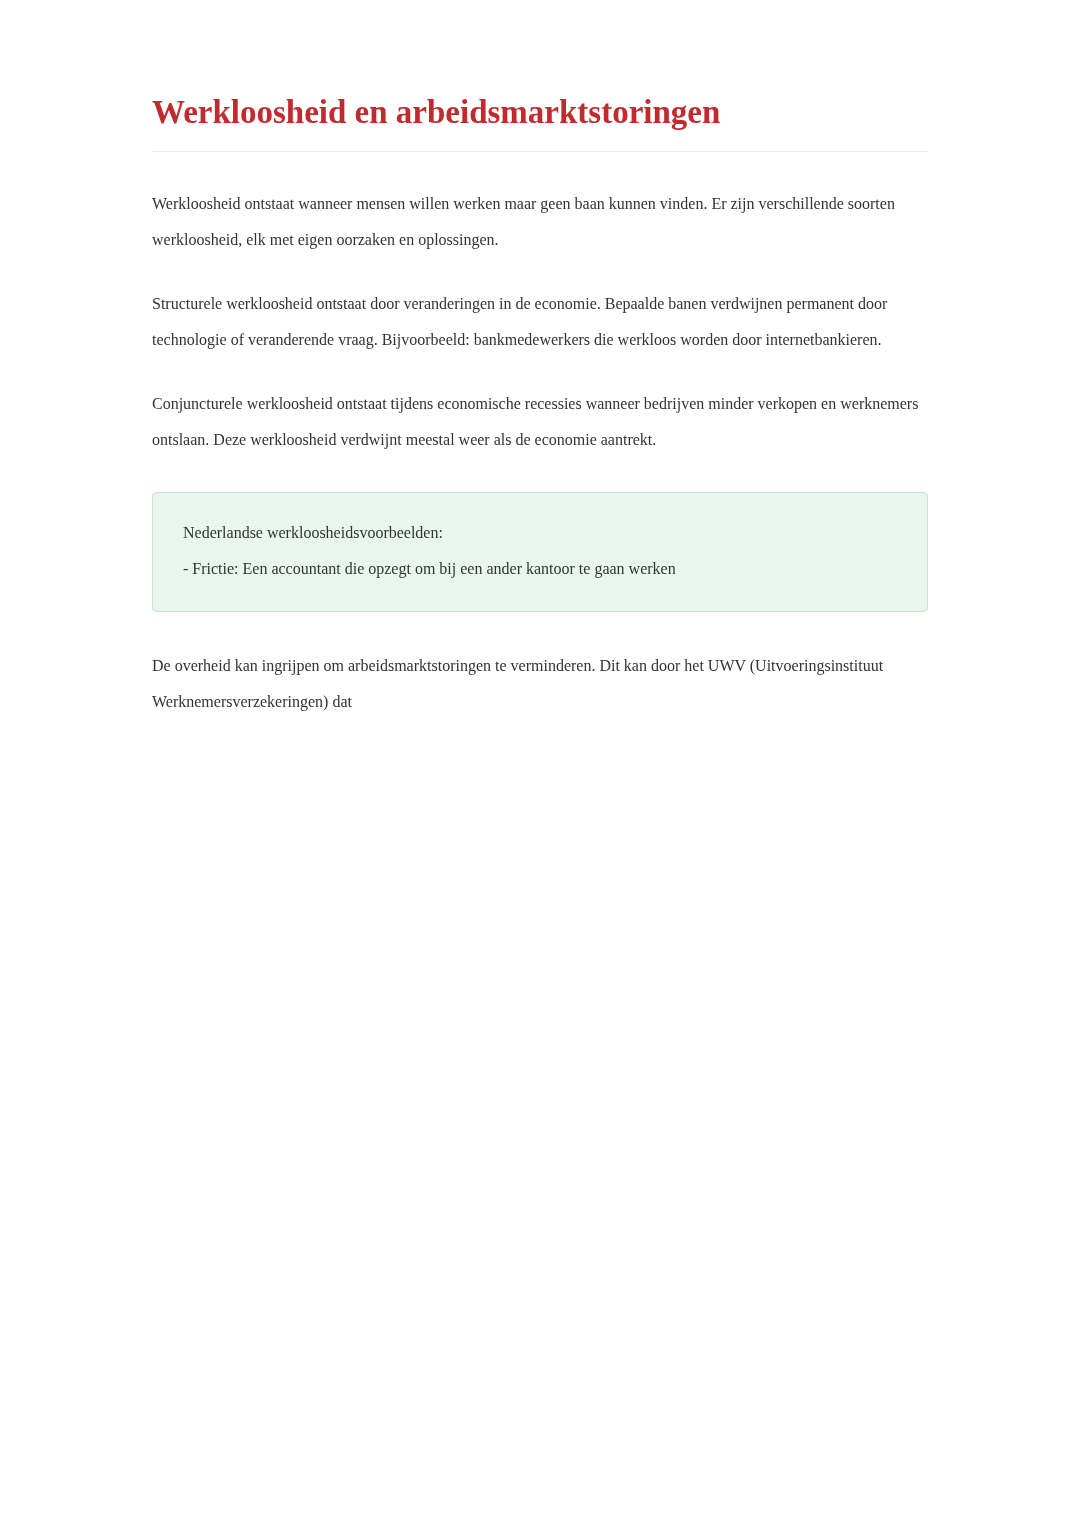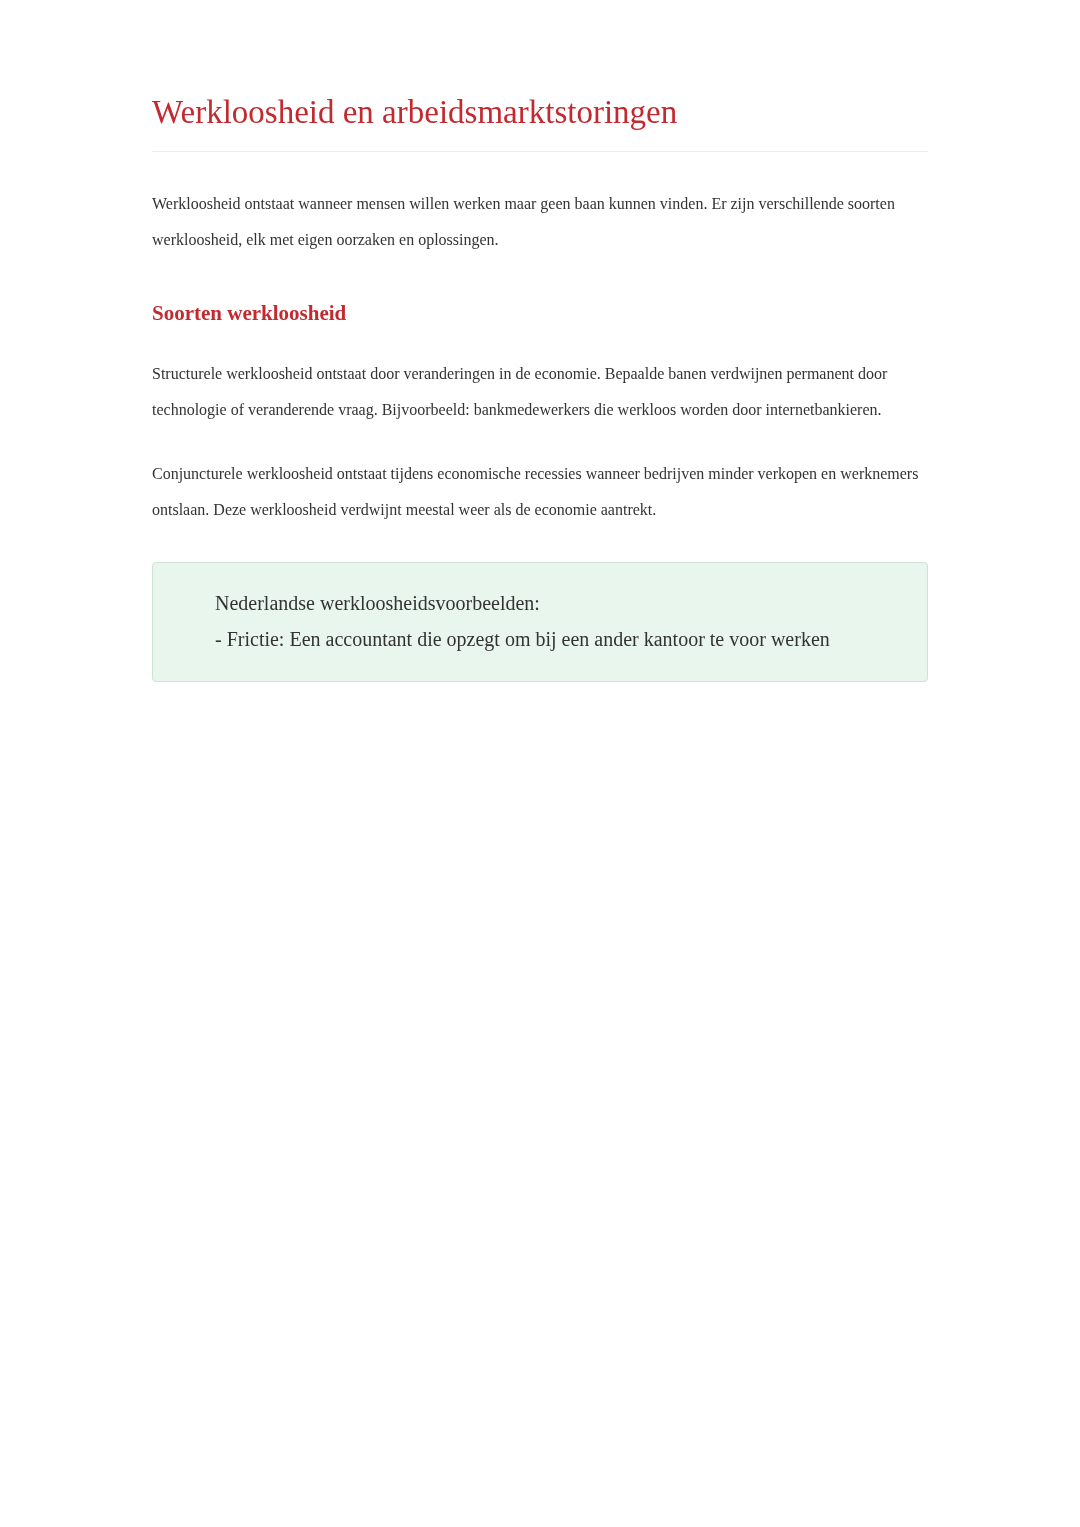--- a/index.html
+++ b/index.html
@@ -22,21 +22,21 @@
     color:var(--body-text);
   }
   .container{
     width:776px;
     margin:0 auto;
     padding-top:92px;
   }
   h1.title{
     font-size:33px;
     line-height:1.25;
-    font-weight:400;
+    font-weight:700;
     color:var(--accent-red);
     margin:0;
     padding-bottom:18px;
     border-bottom:1px solid var(--divider);
   }
   p.body-para{
     font-size:16px;
     line-height:36px;
     margin:0 0 28px 0;
   }
@@ -51,43 +51,42 @@
     margin:42px 0 28px 0;
   }
   .callout{
     background:var(--callout-bg);
     border:1px solid var(--callout-border);
     border-radius:4px;
     padding:22px 30px 24px 30px;
     margin:34px 0 36px 0;
   }
   .callout-line{
-    font-size:20px;
+    font-size:16px;
     line-height:36px;
-    margin-left:32px;
   }
 </style>
 </head>
 <body>
 
 <div class="page">
   <div class="container">
 
     <h1 class="title">Werkloosheid en arbeidsmarktstoringen</h1>
 
     <p class="body-para first">Werkloosheid ontstaat wanneer mensen willen werken maar geen baan kunnen vinden. Er zijn verschillende soorten werkloosheid, elk met eigen oorzaken en oplossingen.</p>
 
-    <h2 class="section-heading">Soorten werkloosheid</h2>
 
 
     <p class="body-para">Structurele werkloosheid ontstaat door veranderingen in de economie. Bepaalde banen verdwijnen permanent door technologie of veranderende vraag. Bijvoorbeeld: bankmedewerkers die werkloos worden door internetbankieren.</p>
 
     <p class="body-para">Conjuncturele werkloosheid ontstaat tijdens economische recessies wanneer bedrijven minder verkopen en werknemers ontslaan. Deze werkloosheid verdwijnt meestal weer als de economie aantrekt.</p>
 
     <div class="callout">
       <div class="callout-line">Nederlandse werkloosheidsvoorbeelden:</div>
-      <div class="callout-line">- Frictie: Een accountant die opzegt om bij een ander kantoor te voor werken</div>
+      <div class="callout-line">- Frictie: Een accountant die opzegt om bij een ander kantoor te gaan werken</div>
     </div>
 
 
+    <p class="body-para">De overheid kan ingrijpen om arbeidsmarktstoringen te verminderen. Dit kan door het UWV (Uitvoeringsinstituut Werknemersverzekeringen) dat</p>
 
   </div>
 </div>
 
 </body></html>

